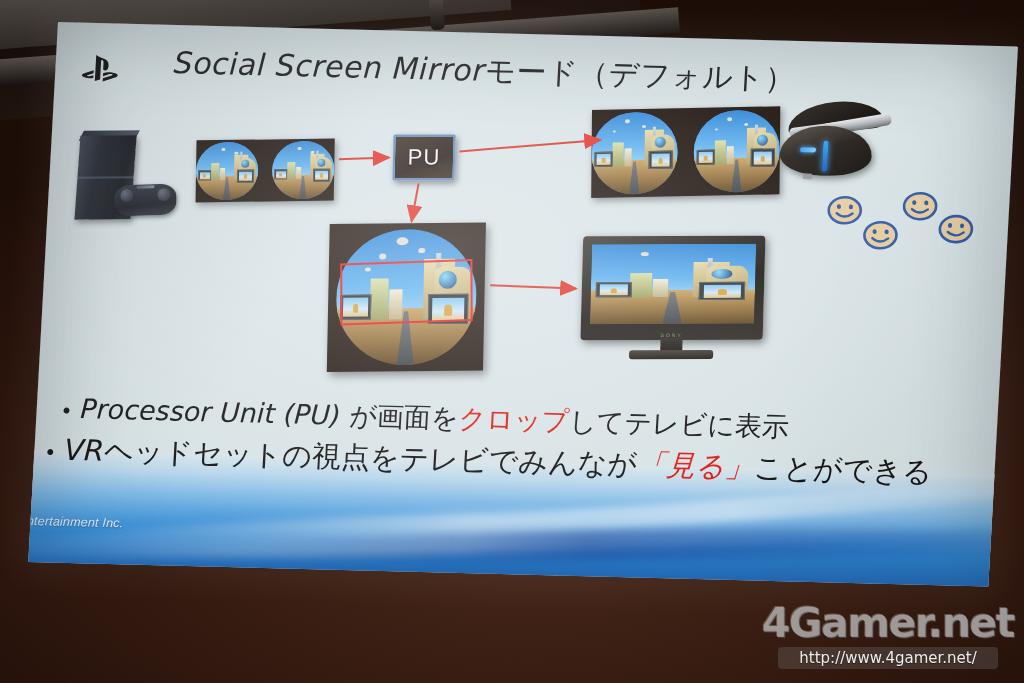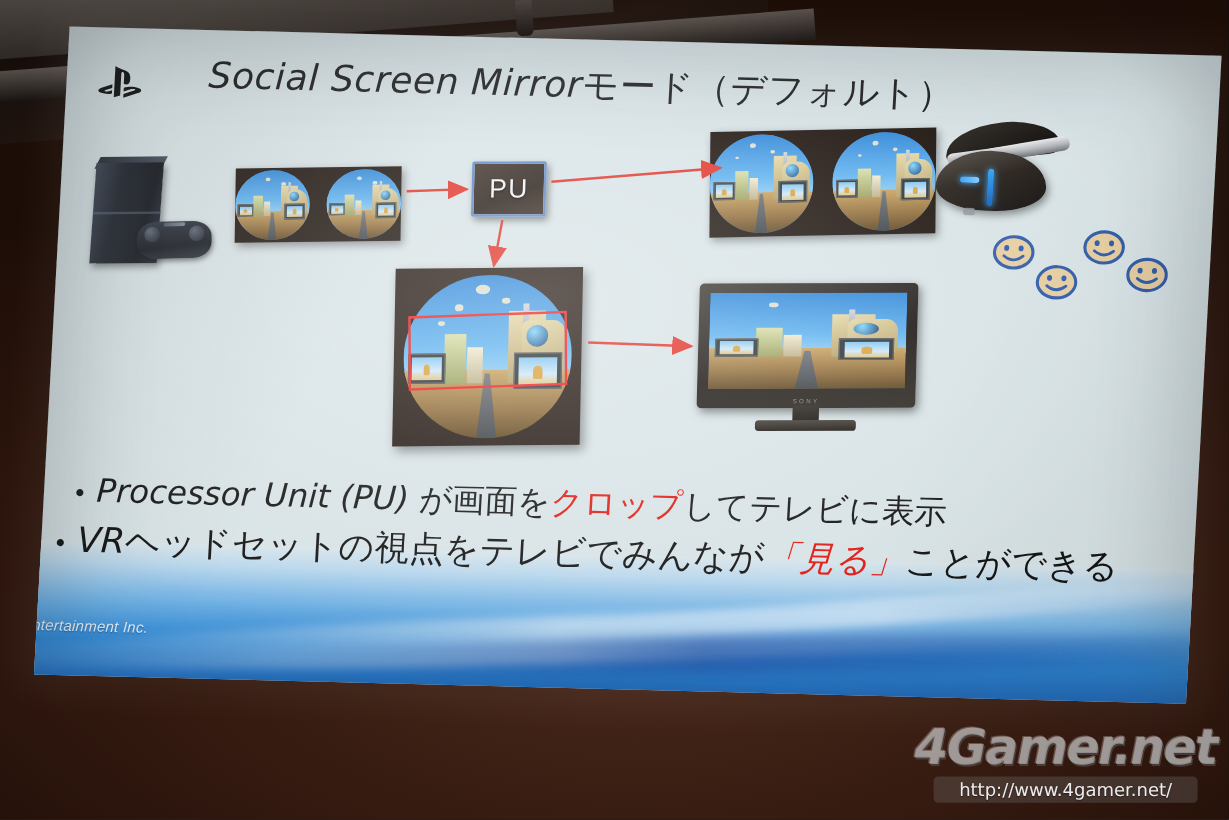--- a/index.html
+++ b/index.html
@@ -292,21 +292,21 @@
   }
   #copyright{
     position:absolute; left:-56px; bottom:34px; z-index:20;
     font-size:12.5px; color:#eaf2fa; font-style:italic; white-space:nowrap;
     letter-spacing:.2px; text-shadow:0 1px 1px rgba(0,40,90,.4);
   }
 
   
   #watermark{ position:absolute; right:10px; bottom:14px; z-index:200; text-align:center; }
   #wm-logo{
-    font-size:41px; font-weight:bold; font-style:italic; letter-spacing:-1.5px;
+    font-size:41px; font-weight:bold; letter-spacing:-1.5px;
     color:rgba(236,236,236,.45);
     text-shadow: 1px 1px 0 rgba(90,90,90,.55), -1px -1px 0 rgba(255,255,255,.25);
     font-family:"DejaVu Sans","Liberation Sans",sans-serif;
     line-height:1;
   }
   #wm-url{
     margin-top:3px; display:inline-block; padding:2px 21px;
     font-size:15px; color:#ededed; background:rgba(120,120,120,.30);
     border-radius:4px; font-family:"DejaVu Sans","Liberation Sans",sans-serif;
     text-shadow:0 1px 1px rgba(0,0,0,.5);

